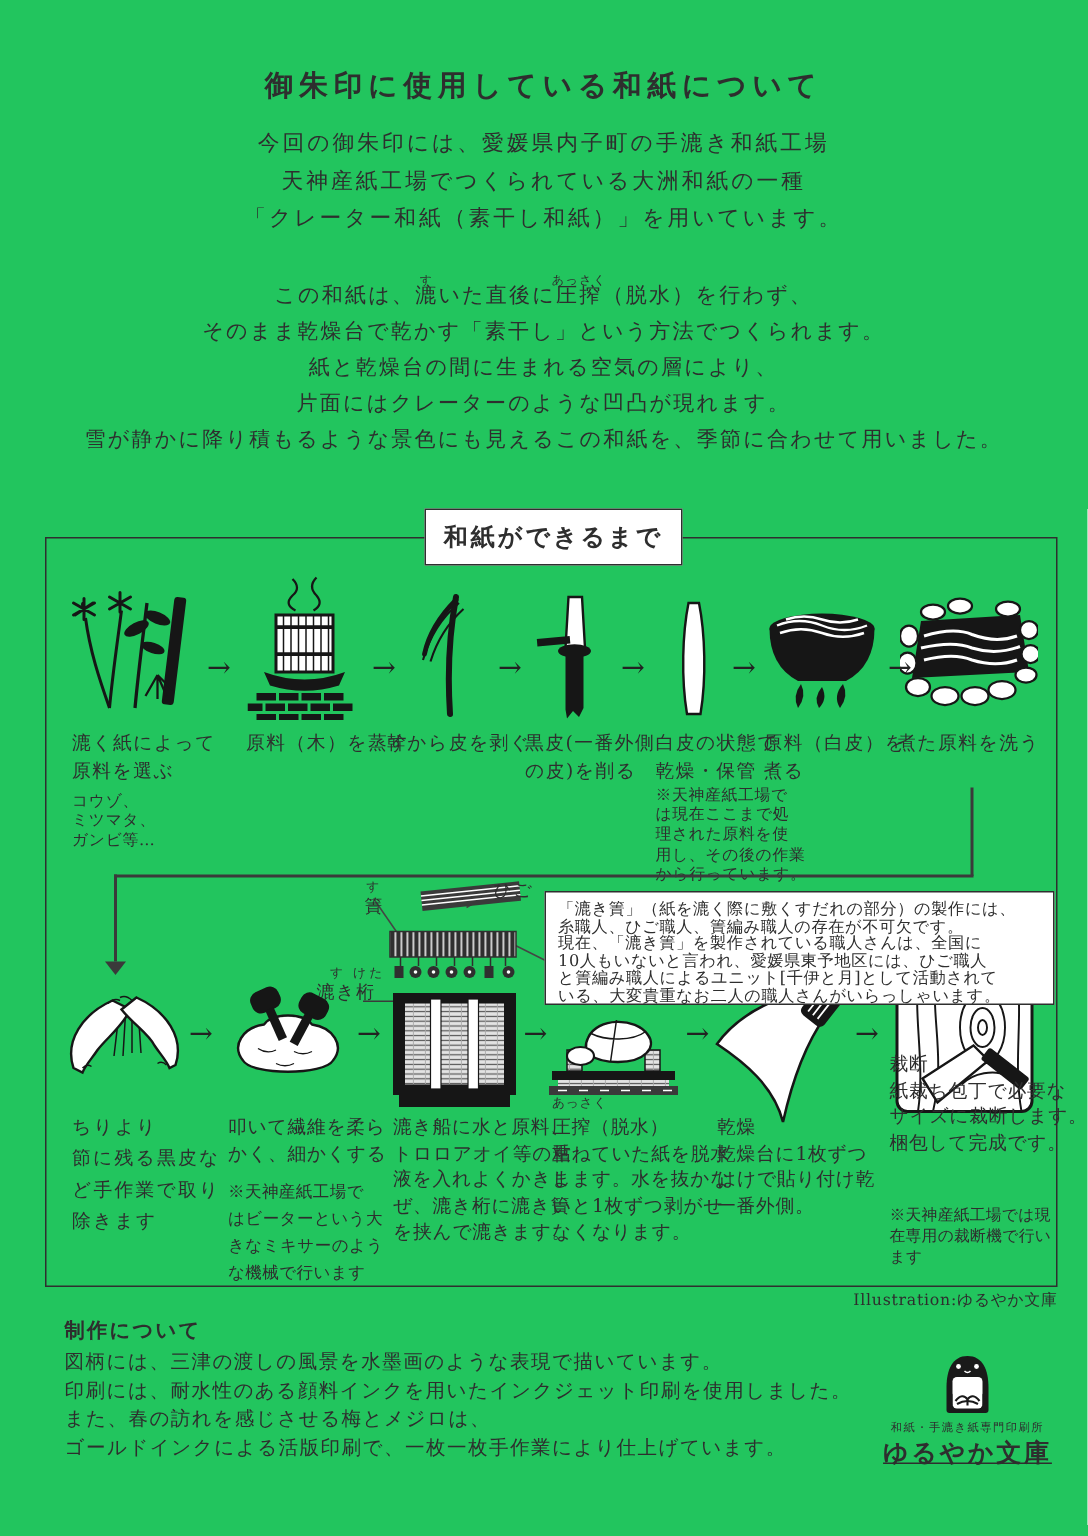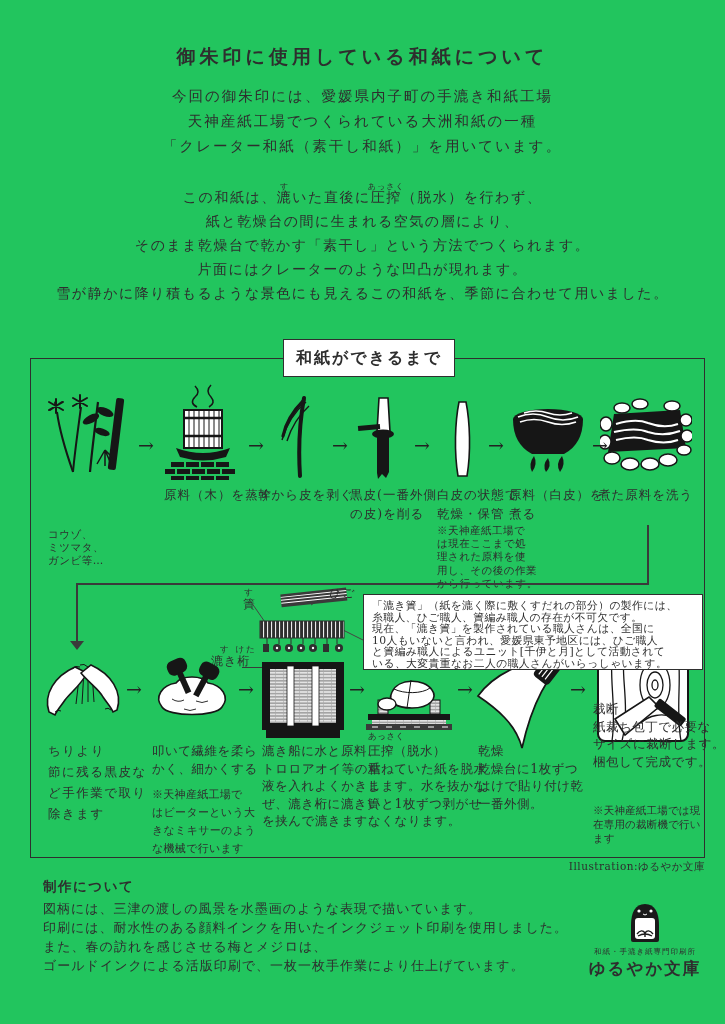--- a/index.html
+++ b/index.html
@@ -32,40 +32,40 @@
   .callout{left:363px;top:594px;width:340px;height:76px;border:1.5px solid #2f2f2f;background:#fff;
            padding:5px 8px;box-sizing:border-box;font-size:10.8px;line-height:11.6px;
            letter-spacing:0.4px;white-space:nowrap;z-index:2;}
   .sfuri{font-size:8.5px;letter-spacing:2px;line-height:10px;white-space:nowrap;}
   .dlabel{font-size:12px;letter-spacing:1px;line-height:14px;white-space:nowrap;}
   .credit{font-size:10.5px;letter-spacing:0.5px;}
   .prod-h{font-size:13.5px;font-weight:bold;letter-spacing:1.5px;}
   .prod{font-size:13px;line-height:19px;letter-spacing:1px;white-space:nowrap;}
   .logo{left:581px;top:903px;width:128px;text-align:center;}
   .logo-tag{font-size:7.5px;letter-spacing:1px;margin-top:4px;white-space:nowrap;}
-  .logo-name{font-size:16.5px;font-weight:bold;letter-spacing:2px;margin-top:1px;white-space:nowrap;}
+  .logo-name{font-size:16.5px;font-weight:bold;letter-spacing:2px;margin-top:1px;white-space:nowrap;text-decoration:underline;}
   svg{display:block;}
 </style>
 </head>
 <body>
 
 <div id="page">
 
   <div class="abs ctr doc-title" style="top:44px;">御朱印に使用している和紙について</div>
 
   <div class="abs ctr intro" style="top:84px;">
     <div>今回の御朱印には、愛媛県内子町の手漉き和紙工場</div>
     <div>天神産紙工場でつくられている大洲和紙の一種</div>
     <div>「クレーター和紙（素干し和紙）」を用いています。</div>
   </div>
 
   <div class="abs ctr intro2" style="top:185px;">
     <div><span>この和紙は、</span><span class="rb"><i class="furi">す</i><span>漉</span></span><span>いた直後に</span><span class="rb"><i class="furi">あっさく</i><span>圧搾</span></span><span>（脱水）を行わず、</span></div>
+    <div>そのまま乾燥台で乾かす「素干し」という方法でつくられます。</div>
     <div>紙と乾燥台の間に生まれる空気の層により、</div>
-    <div>そのまま乾燥台で乾かす「素干し」という方法でつくられます。</div>
     <div>片面にはクレーターのような凹凸が現れます。</div>
     <div>雪が静かに降り積もるような景色にも見えるこの和紙を、季節に合わせて用いました。</div>
   </div>
 
   <div class="abs flowbox"></div>
   <div class="abs flowtab">
       <span>和紙ができるまで</span>
     </div>
 
   <svg class="abs" style="left:42px;top:392px;" width="94" height="86" viewBox="0 0 94 86">
@@ -163,20 +163,24 @@
     </g>
   </svg>
 
   <span class="abs arrow" style="left:138px;top:436px;">→</span>
   <span class="abs arrow" style="left:248px;top:436px;">→</span>
   <span class="abs arrow" style="left:332px;top:436px;">→</span>
   <span class="abs arrow" style="left:414px;top:436px;">→</span>
   <span class="abs arrow" style="left:488px;top:436px;">→</span>
   <span class="abs arrow" style="left:592px;top:436px;">→</span>
 
+  <div class="abs lbl" style="left:48px;top:486px;">
+    <div>漉く紙によって</div>
+    <div>原料を選ぶ</div>
+  </div>
   <div class="abs note" style="left:48px;top:528px;">
     <div>コウゾ、</div>
     <div>ミツマタ、</div>
     <div>ガンビ等…</div>
   </div>
   <div class="abs lbl" style="left:164px;top:486px;">
       <div>原料（木）を蒸す</div>
     </div>
   <div class="abs lbl" style="left:258px;top:486px;">
       <div>幹から皮を剥ぐ</div>

